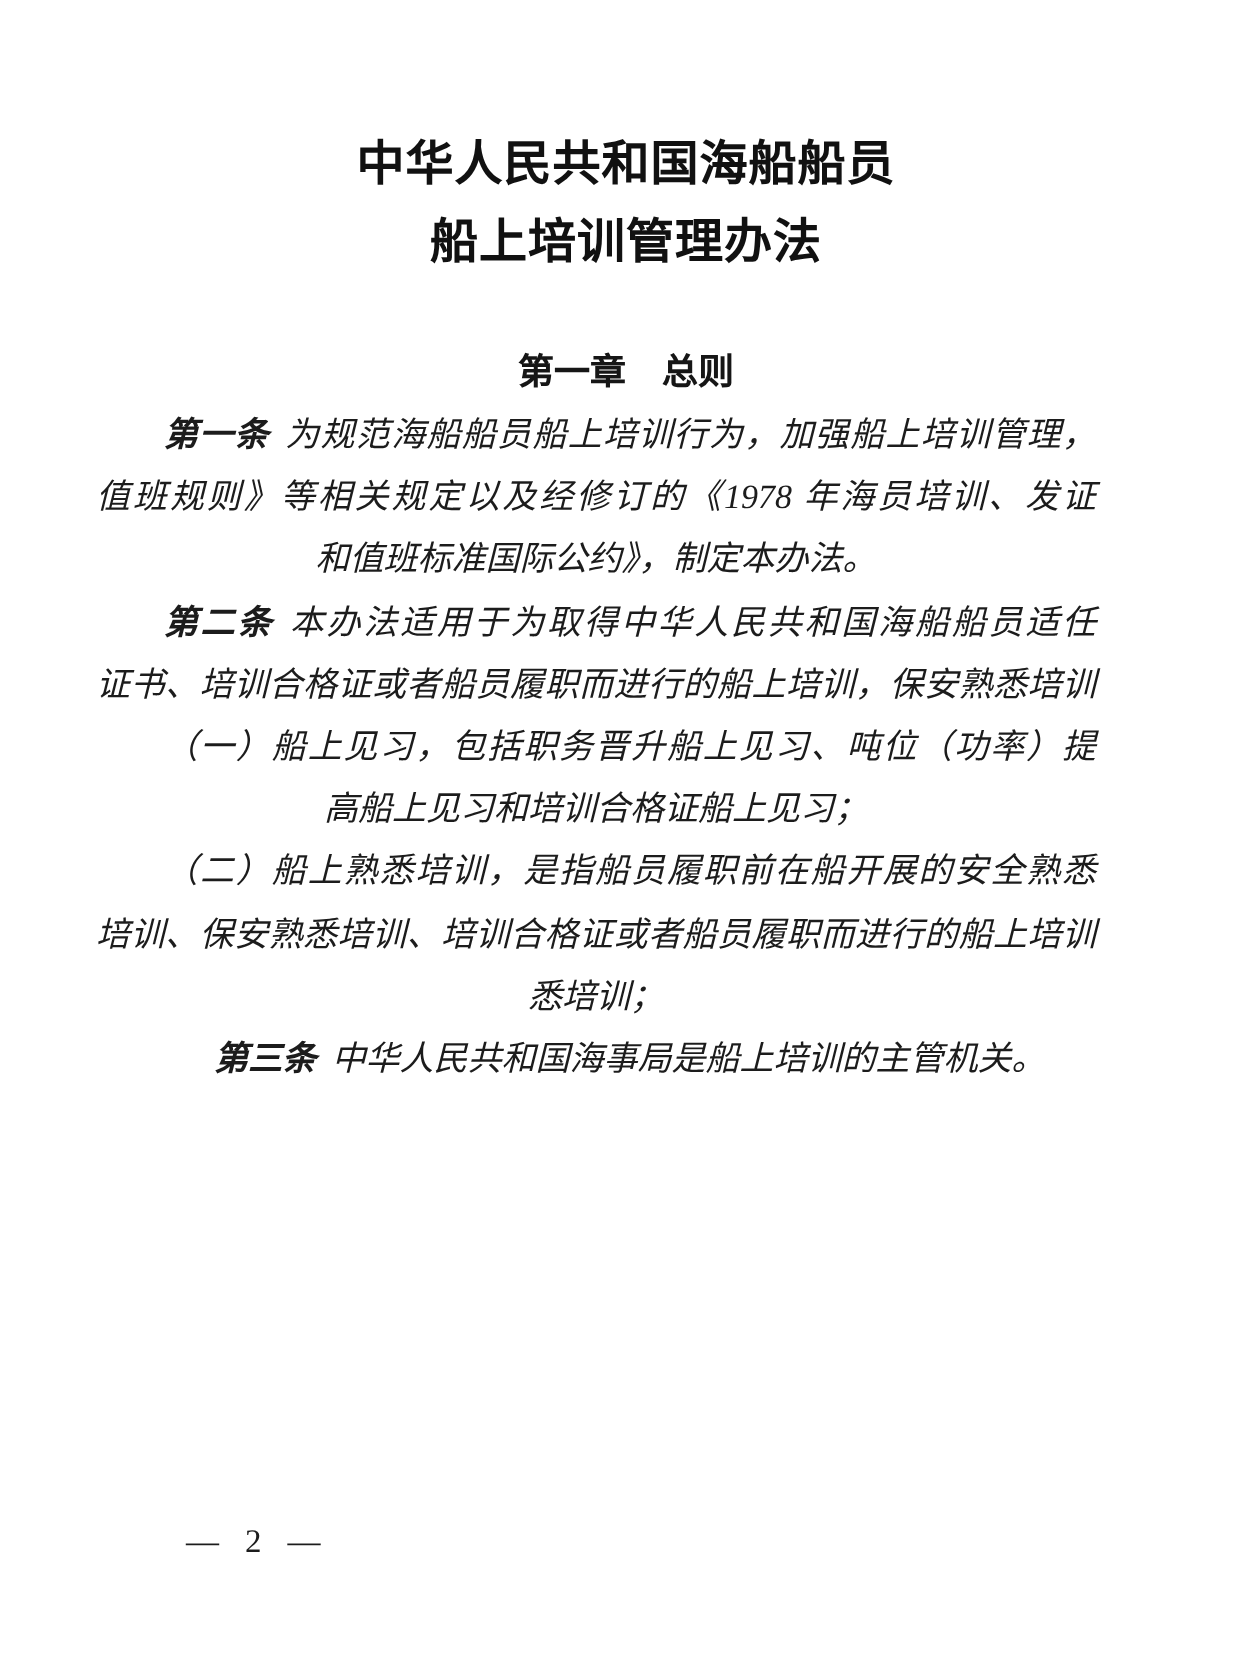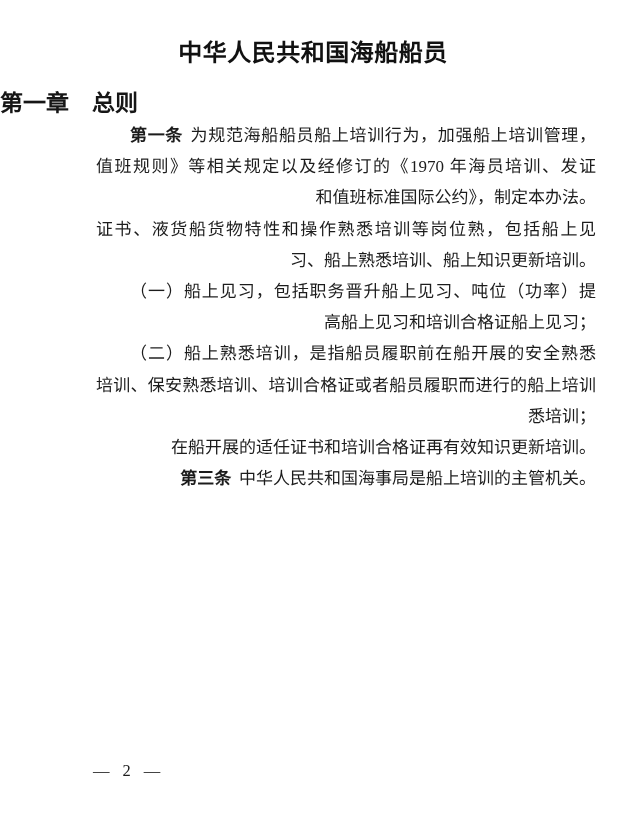--- a/index.html
+++ b/index.html
@@ -10,45 +10,47 @@
   .page {
     position: relative;
     width: 626px;
     height: 837px;
     background: #ffffff;
     color: #1c1c1c;
     font-family: "Liberation Serif", serif;
     overflow: hidden;
   }
   .doc-title {
-    padding-top: 34px;
+    padding-top: 64px;
     text-align: center;
     font-weight: 700;
     font-size: 24px;
     line-height: 39px;
     letter-spacing: 0.5px;
     color: #111111;
   }
   .chapter-heading {
-    margin-top: 19px;
+    margin-top: 32px;
+    text-align: center;
     font-weight: 700;
-    font-size: 23px;
+    font-size: 18px;
     line-height: 24px;
     color: #161616;
   }
   .doc-body {
-    margin: 4px auto 0 96px;
+    margin: 4px auto 0 48px;
     width: 500px;
     font-size: 17px;
+    font-style: italic;
   }
   .body-line {
     height: 31.2px;
     line-height: 31.2px;
     white-space: nowrap;
-    text-align: right;
+    text-align: center;
   }
   .body-line.justify {
     white-space: normal;
     text-align: justify;
     text-align-last: justify;
     text-justify: inter-character;
   }
   .body-line.indent {
     text-indent: 2em;
   }
@@ -67,36 +69,36 @@
     color: #1c1c1c;
   }
 </style>
 </head>
 <body>
 
 <div class="page">
 
   <div class="doc-title">
     <div>中华人民共和国海船船员</div>
+    <div>船上培训管理办法</div>
   </div>
 
   <div class="chapter-heading">第一章　总则</div>
 
   <div class="doc-body">
       <div class="body-line justify indent"><span class="article-label">第一条</span>为规范海船船员船上培训行为，加强船上培训管理，</div>
-      <div class="body-line justify">值班规则》等相关规定以及经修订的《1970 年海员培训、发证</div>
+      <div class="body-line justify">值班规则》等相关规定以及经修订的《1978 年海员培训、发证</div>
       <div class="body-line">和值班标准国际公约》，制定本办法。</div>
-      <div class="body-line justify">证书、液货船货物特性和操作熟悉培训等岗位熟，包括船上见</div>
-      <div class="body-line">习、船上熟悉培训、船上知识更新培训。</div>
+      <div class="body-line justify indent"><span class="article-label">第二条</span>本办法适用于为取得中华人民共和国海船船员适任</div>
+      <div class="body-line justify">证书、培训合格证或者船员履职而进行的船上培训，保安熟悉培训</div>
       <div class="body-line justify indent">（一）船上见习，包括职务晋升船上见习、吨位（功率）提</div>
       <div class="body-line">高船上见习和培训合格证船上见习；</div>
       <div class="body-line justify indent">（二）船上熟悉培训，是指船员履职前在船开展的安全熟悉</div>
       <div class="body-line justify">培训、保安熟悉培训、培训合格证或者船员履职而进行的船上培训</div>
       <div class="body-line">悉培训；</div>
-      <div class="body-line">在船开展的适任证书和培训合格证再有效知识更新培训。</div>
       <div class="body-line indent"><span class="article-label">第三条</span>中华人民共和国海事局是船上培训的主管机关。</div>
     </div>
 
   <div class="page-footer">
     <span>—</span>
     <span>2</span>
     <span>—</span>
   </div>
 
 </div>

